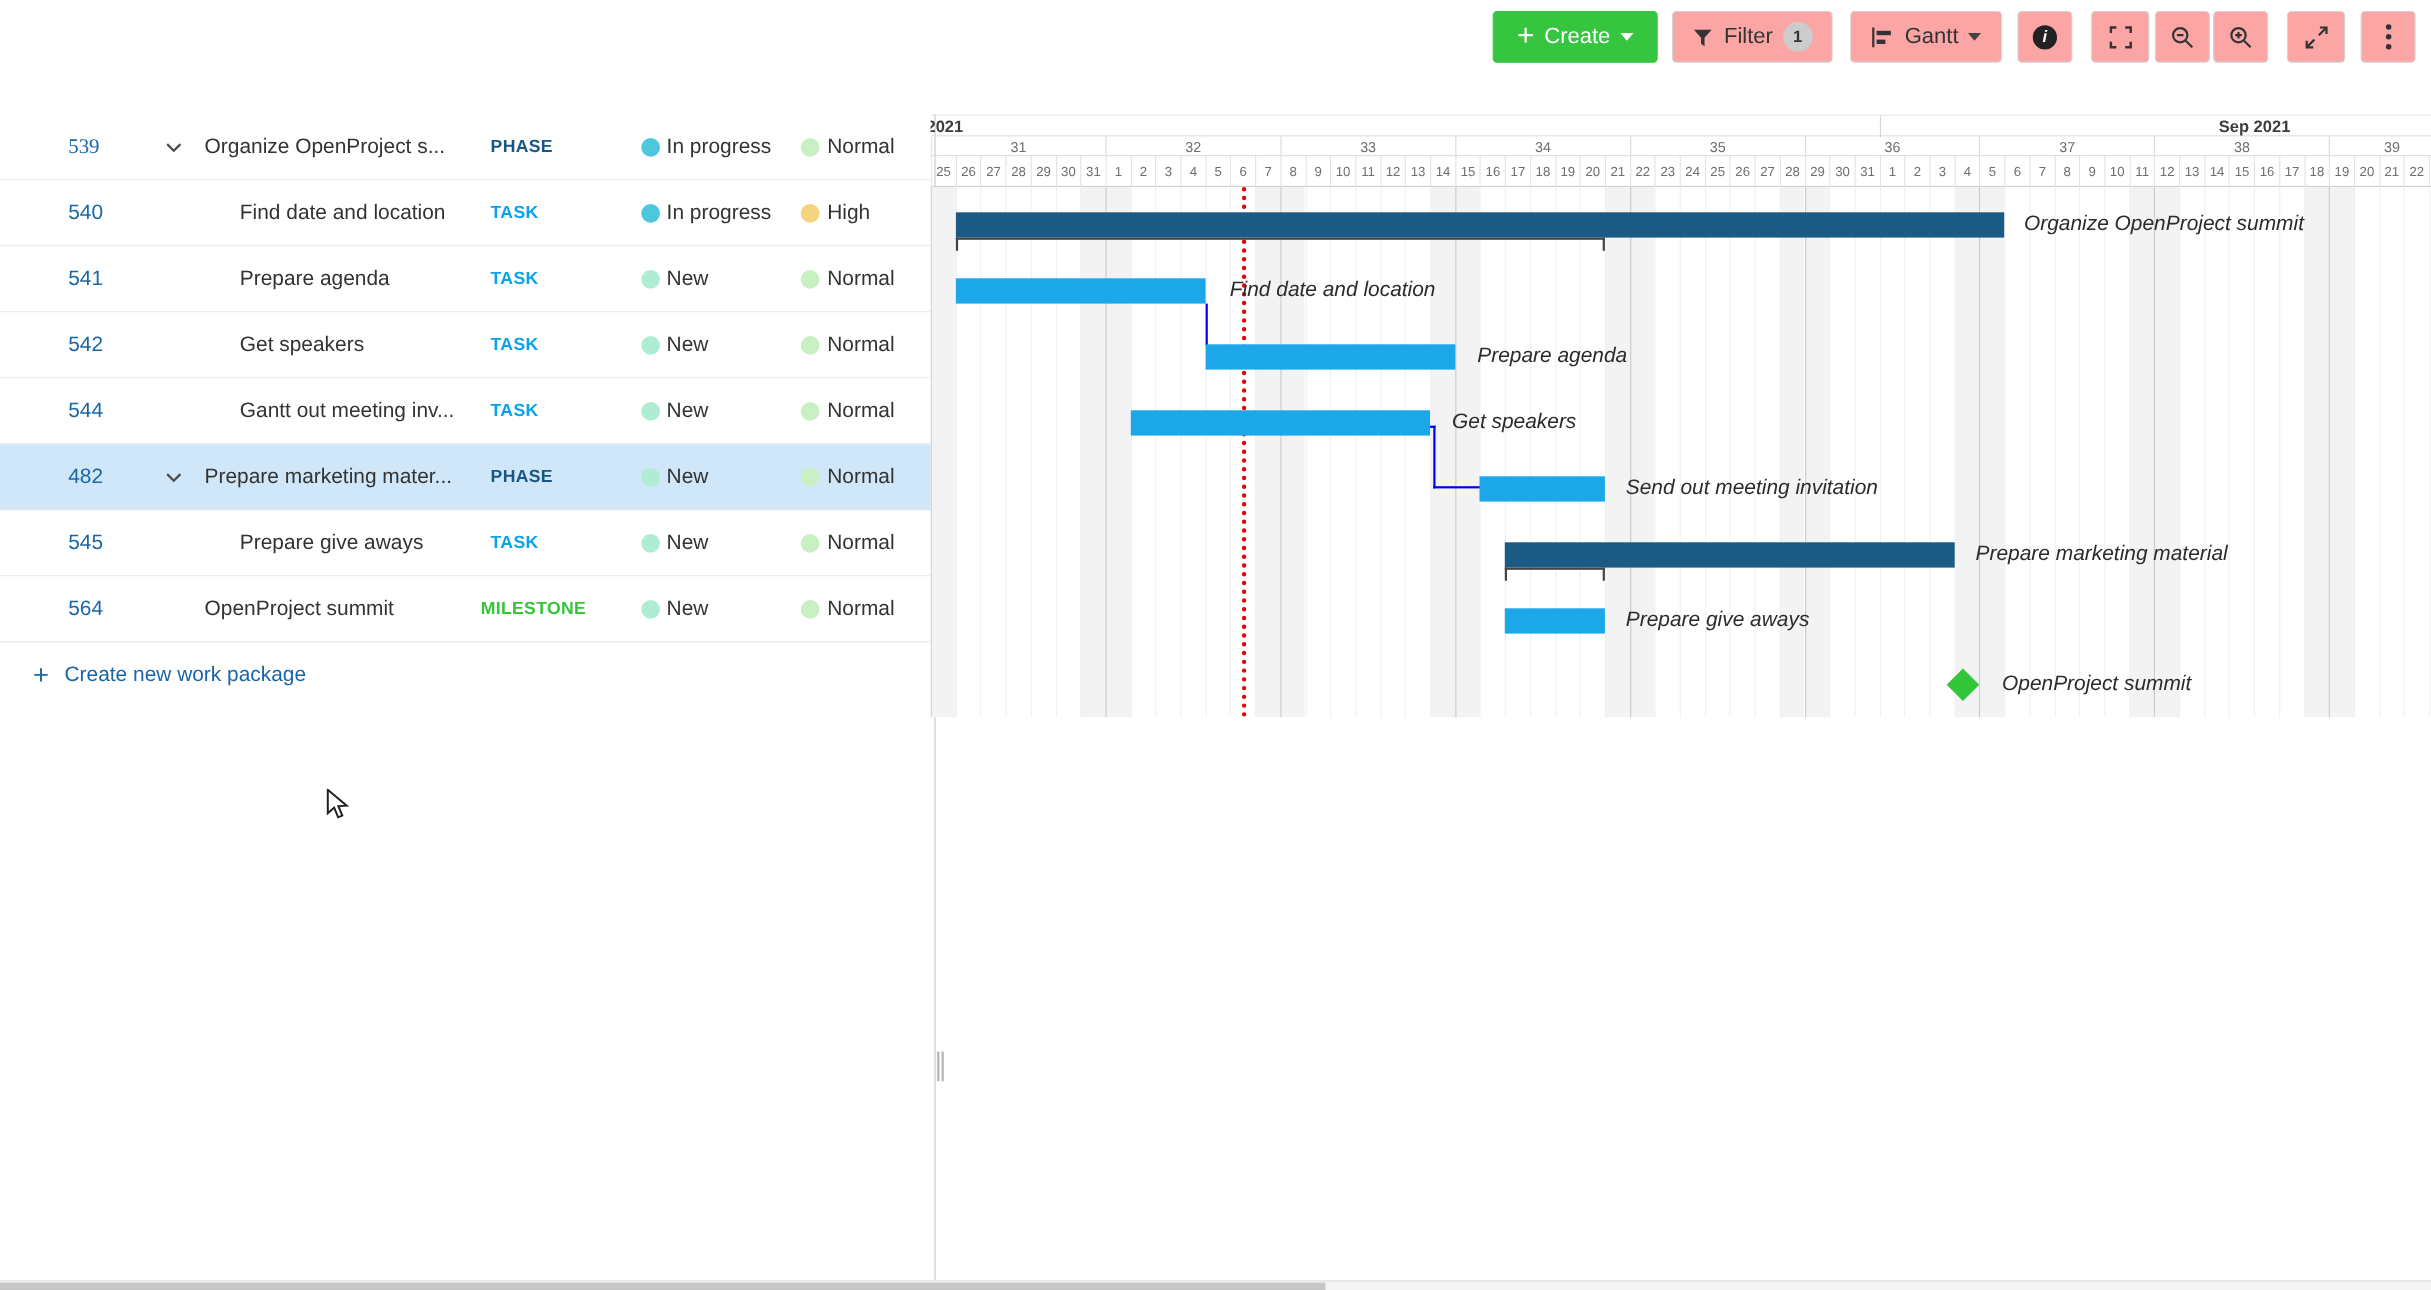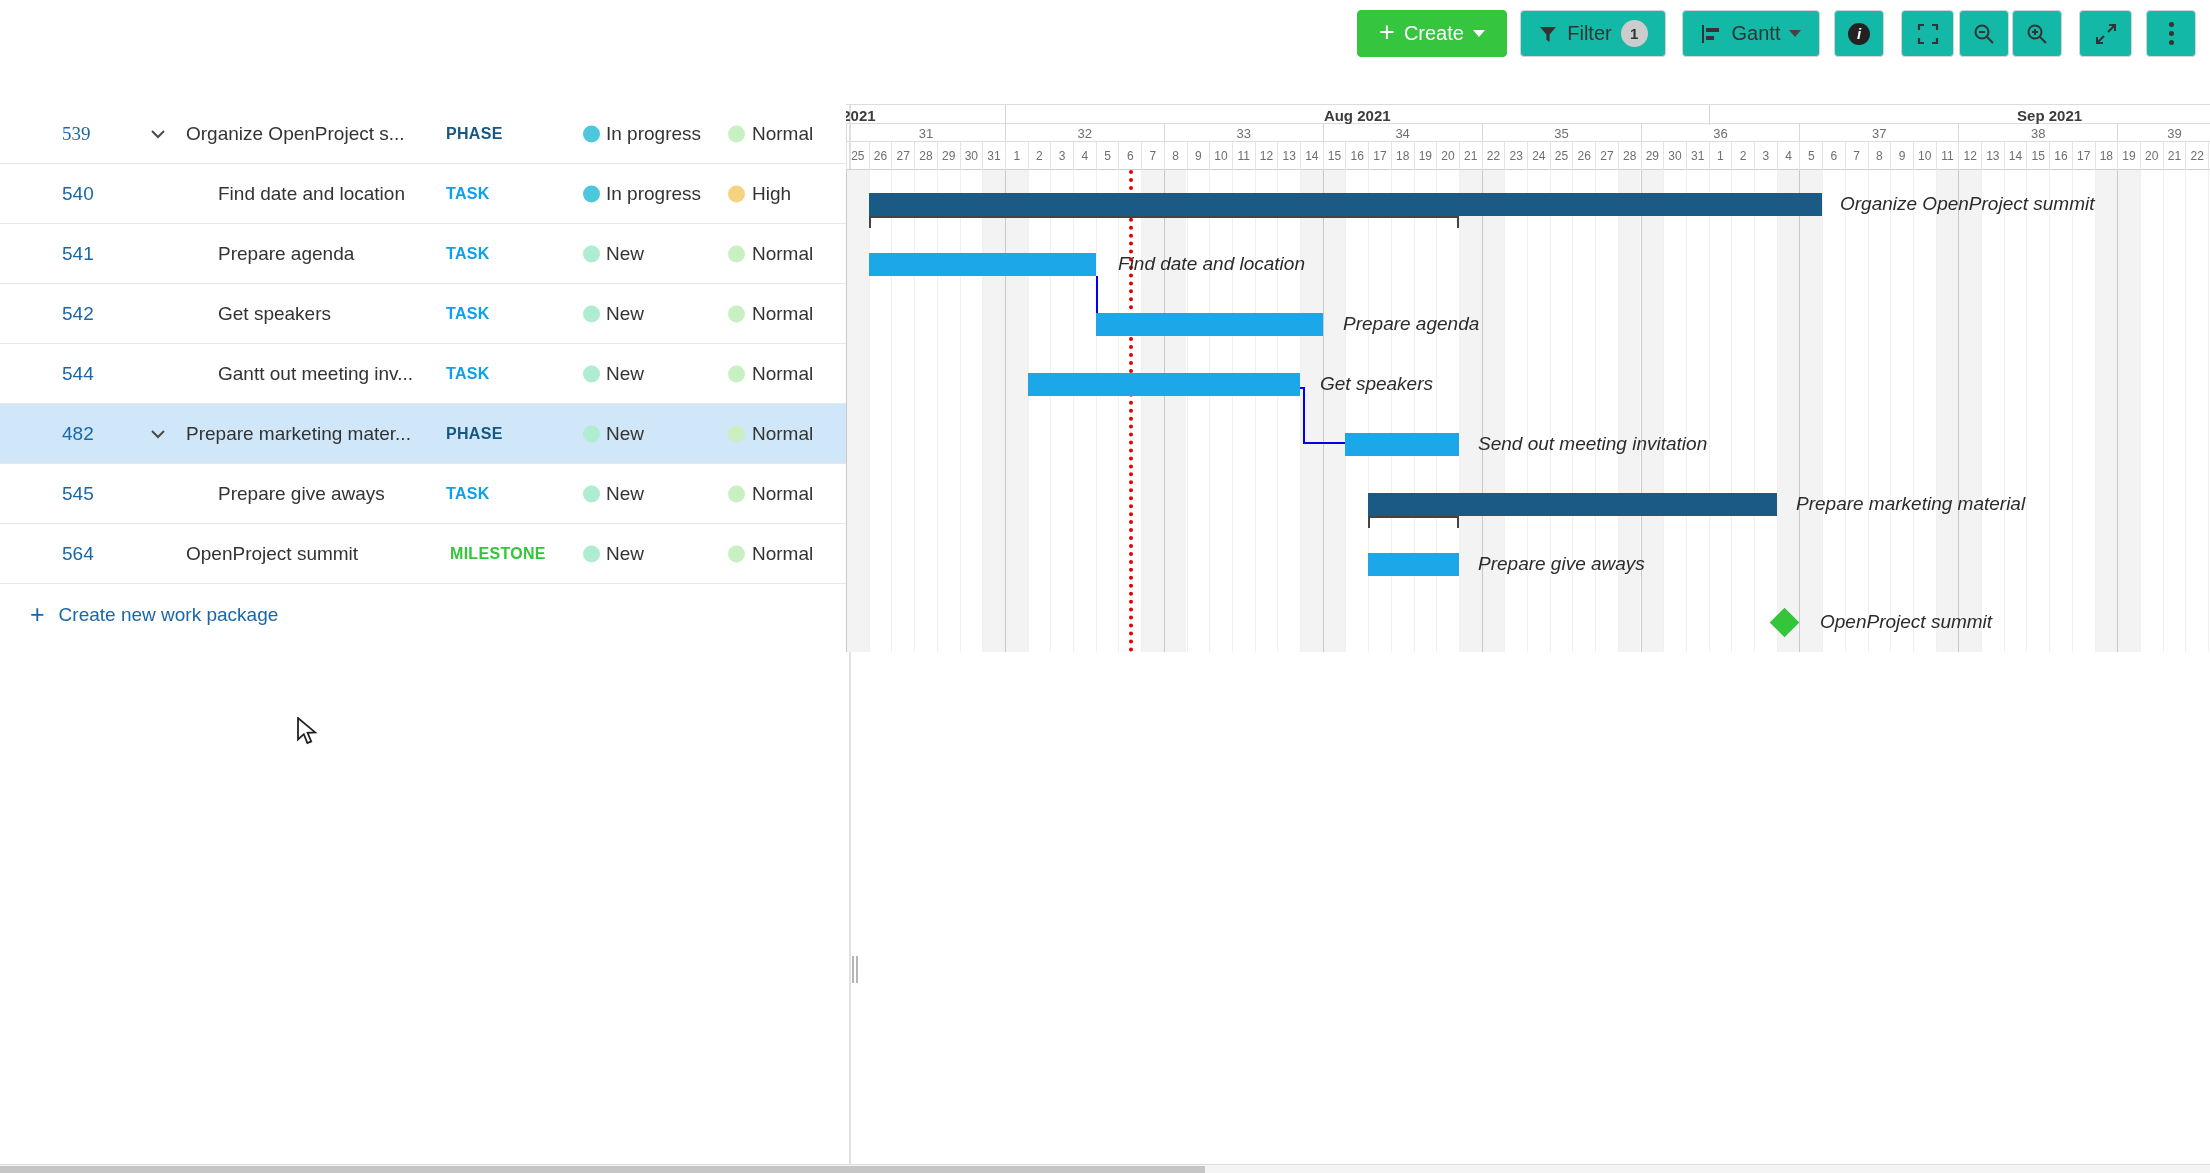--- a/index.html
+++ b/index.html
@@ -5,21 +5,21 @@
   * { box-sizing: border-box; margin:0; padding:0; }
   html,body { background:#fff; }
   .screen {
     position:relative; width:2210px; height:1173px; overflow:hidden;
     background:#fff; font-family:"Liberation Sans", sans-serif; color:#333;
   }
   
   .page-title { position:absolute; left:28px; top:12px; font-size:30px; font-weight:700; color:#4b4b4b; }
   .toolbar-btn {
     position:absolute; top:10px; height:47px; display:flex; align-items:center; justify-content:center;
-    gap:9px; background:#14b8a6; border:1px solid #d4d4d4; border-radius:4px; font-size:20px; color:#333;
+    gap:9px; background:#fca5a5; border:1px solid #d4d4d4; border-radius:4px; font-size:20px; color:#333;
     cursor:pointer; padding:0 12px;
   }
   .btn-create { background:var(--create-green); border-color:var(--create-green); color:#fff; left:1357px; width:150px; }
   .btn-create .plus { font-size:27px; font-weight:400; line-height:1; margin-top:-3px; }
   .caret { width:0; height:0; border-left:6px solid transparent; border-right:6px solid transparent; border-top:7px solid #fff; }
   .caret.dark { border-top-color:#444; }
   .btn-filter { left:1520px; width:146px; }
   .badge { background:#cccccc; color:#333; border-radius:50%; width:27px; height:27px; font-size:15px; font-weight:700;
     display:flex; align-items:center; justify-content:center; }
   .btn-gantt { left:1682px; width:138px; }
@@ -230,21 +230,21 @@
           <div class="cell" style="left: 218px;">Prepare give aways</div>
           <div class="cell type" style="left: 446px; color: rgb(10, 162, 232);">TASK</div>
           <div class="dot" style="left: 583px; background: rgb(174, 237, 209);"></div>
           <div class="cell" style="left: 606px;">New</div>
           <div class="dot" style="left: 728px; background: rgb(200, 240, 194);"></div>
           <div class="cell" style="left: 752px;">Normal</div>
         </div>
         <div class="wp-row">
           <div class="cell id" style="left: 62px;">564</div>
           <div class="cell" style="left: 186px;">OpenProject summit</div>
-          <div class="cell type" style="left: 450px; color: rgb(53, 197, 59);">MILESTONE</div>
+          <div class="cell type" style="left: 437px; color: rgb(53, 197, 59);">MILESTONE</div>
           <div class="dot" style="left: 583px; background: rgb(174, 237, 209);"></div>
           <div class="cell" style="left: 606px;">New</div>
           <div class="dot" style="left: 728px; background: rgb(200, 240, 194);"></div>
           <div class="cell" style="left: 752px;">Normal</div>
         </div>
       </div>
     <div class="create-row">
       <span class="create-link">
         <span class="plus">+</span>
         <span>Create new work package</span>
@@ -254,21 +254,20 @@
 
   <div class="divider"></div>
   <div class="divider-handle">
       <i></i>
       <i></i>
     </div>
 
   <div class="gantt">
     <div class="g-months" id="g-months">
         <div class="g-month" style="left: -38px; width: 76px;">Jul 2021</div>
-        <div class="g-month b" style="left: 158.9px; width: 703.7px;">Aug 2021</div>
         <div class="g-month b" style="left: 862.6px; width: 681px;">Sep 2021</div>
       </div>
     <div class="g-weeks" id="g-weeks">
         <div class="g-week" style="left: 0px; width: 158.9px;">31</div>
         <div class="g-week" style="left: 158.9px; width: 158.9px; text-align: center;">32</div>
         <div class="g-week" style="left: 317.8px; width: 158.9px;">33</div>
         <div class="g-week" style="left: 476.7px; width: 158.9px;">34</div>
         <div class="g-week" style="left: 635.6px; width: 158.9px;">35</div>
         <div class="g-week" style="left: 794.5px; width: 158.9px;">36</div>
         <div class="g-week" style="left: 953.4px; width: 158.9px;">37</div>

